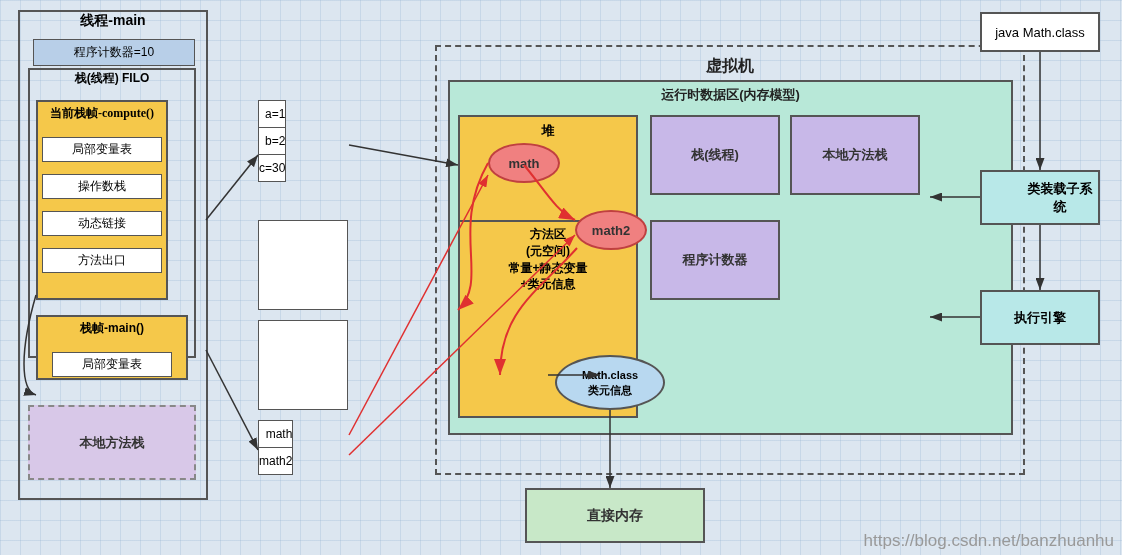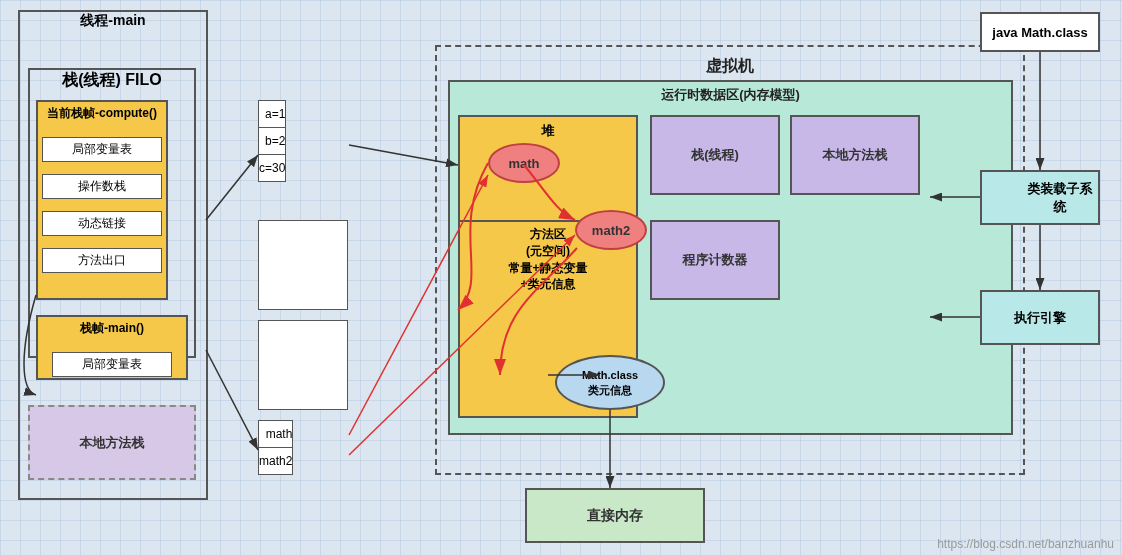--- a/index.html
+++ b/index.html
@@ -53,20 +53,21 @@
     }
 
     
     .compute-frame {
       position: absolute;
       left: 36px; top: 100px;
       width: 132px;
       height: 200px;
       border: 2px solid #555;
       background: #f5c84a;
+      font-family: Liberation Serif, serif;
     }
     .compute-frame-title {
       text-align: center;
       font-size: 12px;
       font-weight: bold;
       padding: 3px 0;
       background: #f5c84a;
     }
     .frame-item {
       margin: 12px auto;
@@ -266,21 +267,21 @@
       position: absolute;
       left: 980px; top: 12px;
       width: 120px;
       height: 40px;
       border: 2px solid #555;
       background: white;
       display: flex;
       align-items: center;
       justify-content: center;
       font-size: 13px;
-      font-weight: bold;
+      font-weight: normal;
     }
     .class-loader {
       position: absolute;
       left: 980px; top: 170px;
       width: 120px;
       height: 55px;
       border: 2px solid #555;
       background: #b8e8e8;
       display: flex;
       align-items: center;
@@ -342,21 +343,21 @@
       left: 0; top: 0;
       width: 1122px;
       height: 555px;
       pointer-events: none;
     }
 
     
     .watermark {
       position: absolute;
       right: 8px; bottom: 4px;
-      font-size: 12px;
+      font-size: 17px;
       color: #999;
     }
     .var-group-item {
       border-bottom: 1px solid #555;
       padding: 6px 0;
       font-size: 12px;
       text-align: right;
     }
     .var-group-item:last-child {
       border-bottom: none;
@@ -370,23 +371,24 @@
   </style>
 </head>
 <body>
 
 <div class="diagram-container">
 
   <div class="thread-main">
   </div>
   <div style="position:absolute;left:18px;top:12px;width:190px;text-align:center;font-weight:bold;font-size:14px;">线程-main</div>
 
+  <div class="program-counter-box" style="position:absolute;left:33px;top:35px;width:162px;">程序计数器=10</div>
 
   <div class="stack-filo"></div>
-  <div style="position:absolute;left:28px;top:70px;width:168px;text-align:center;font-size:16px;font-weight:bold;">栈(线程) FILO</div>
+  <div style="position:absolute;left:28px;top:70px;width:168px;text-align:center;font-size:12px;font-weight:bold;">栈(线程) FILO</div>
 
   <div class="compute-frame">
     <div class="compute-frame-title">当前栈帧-compute()</div>
     <div class="frame-item">局部变量表</div>
     <div class="frame-item">操作数栈</div>
     <div class="frame-item">动态链接</div>
     <div class="frame-item">方法出口</div>
   </div>
 
   <div class="main-frame">

